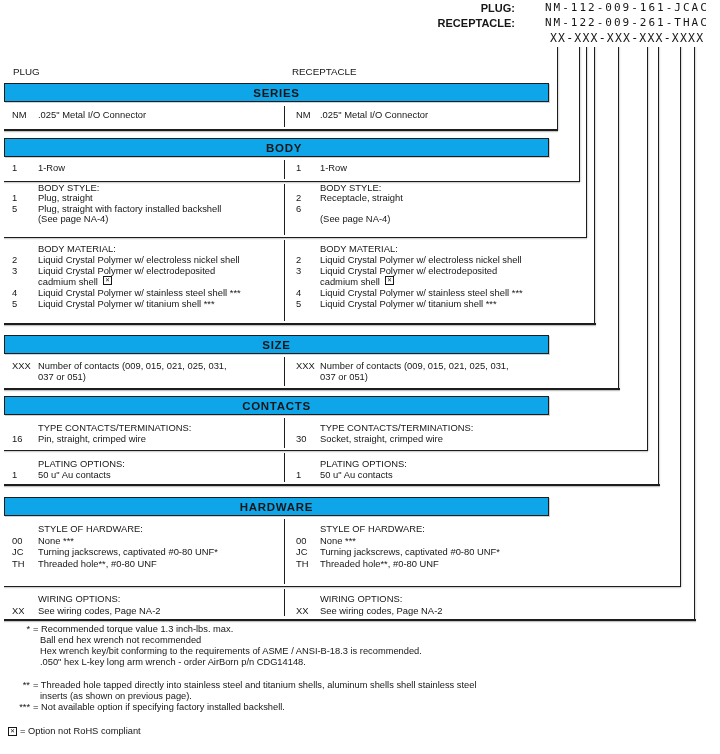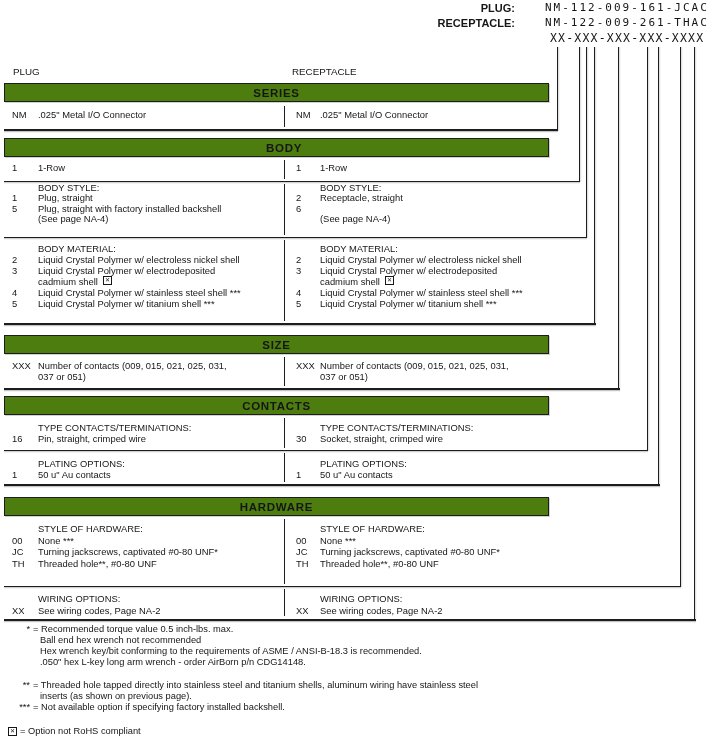--- a/index.html
+++ b/index.html
@@ -10,21 +10,21 @@
   
   .hline{position:absolute;height:1.4px;background:#1d1d1d;box-shadow:0 1.2px 0 rgba(125,125,125,.45);}
   .hline.thick{height:2.2px;}
   .vline{position:absolute;width:1.4px;background:#1d1d1d;box-shadow:1.2px 0 0 rgba(150,150,150,.35);}
   .divider{position:absolute;width:1.2px;background:#1d1d1d;}
   
   .hdrbox{
     position:absolute;left:4px;width:545px;height:19px;box-sizing:border-box;
     border:1.5px solid #1d1d1d;display:flex;align-items:center;justify-content:center;
     font-weight:bold;font-size:11.5px;letter-spacing:.7px;box-shadow:1px 1px 0 rgba(140,140,140,.4);
-    background:#4d7c0f;
+    background:#0ea5e9;
   }
   
   .colblk{position:absolute;font-size:9.4px;line-height:10.4px;white-space:nowrap;}
   .colblk .row{display:flex;}
   .colblk .code{flex:0 0 26px;}
   .colblk.rightcol .code{flex:0 0 24px;}
   
   .pnlab{position:absolute;font-weight:bold;font-size:11px;text-align:right;white-space:nowrap;}
   .pnval{position:absolute;font-family:"DejaVu Sans Mono",monospace;font-size:11px;letter-spacing:2px;white-space:nowrap;}
   .pnmask{position:absolute;font-family:"DejaVu Sans Mono",monospace;font-size:11.5px;letter-spacing:1.2px;white-space:nowrap;}
@@ -334,39 +334,39 @@
     </div>
   <div class="row">
       <span class="code">XX</span>
       <span class="txt">See wiring codes, Page NA-2</span>
     </div>
 </div>
 
 <div class="fn" style="left:10px;top:624px;">
   <div class="row">
       <span class="sym">*</span>
-      <span class="txt">= Recommended torque value 0.5 inch-lbs. max.</span>
+      <span class="txt">= Recommended torque value 1.3 inch-lbs. max.</span>
     </div>
   <div class="row ind">
       <span class="sym"></span>
       <span class="txt">Ball end hex wrench not recommended</span>
     </div>
   <div class="row ind">
       <span class="sym"></span>
       <span class="txt">Hex wrench key/bit conforming to the requirements of ASME / ANSI-B-18.3 is recommended.</span>
     </div>
   <div class="row ind">
       <span class="sym"></span>
       <span class="txt">.050" hex L-key long arm wrench - order AirBorn p/n CDG14148.</span>
     </div>
 </div>
 <div class="fn" style="left:10px;top:680px;">
   <div class="row">
       <span class="sym">**</span>
-      <span class="txt">= Threaded hole tapped directly into stainless steel and titanium shells, aluminum wiring have stainless steel</span>
+      <span class="txt">= Threaded hole tapped directly into stainless steel and titanium shells, aluminum shells shell stainless steel</span>
     </div>
   <div class="row ind">
       <span class="sym"></span>
       <span class="txt">inserts (as shown on previous page).</span>
     </div>
   <div class="row">
       <span class="sym">***</span>
       <span class="txt">= Not available option if specifying factory installed backshell.</span>
     </div>
 </div>

